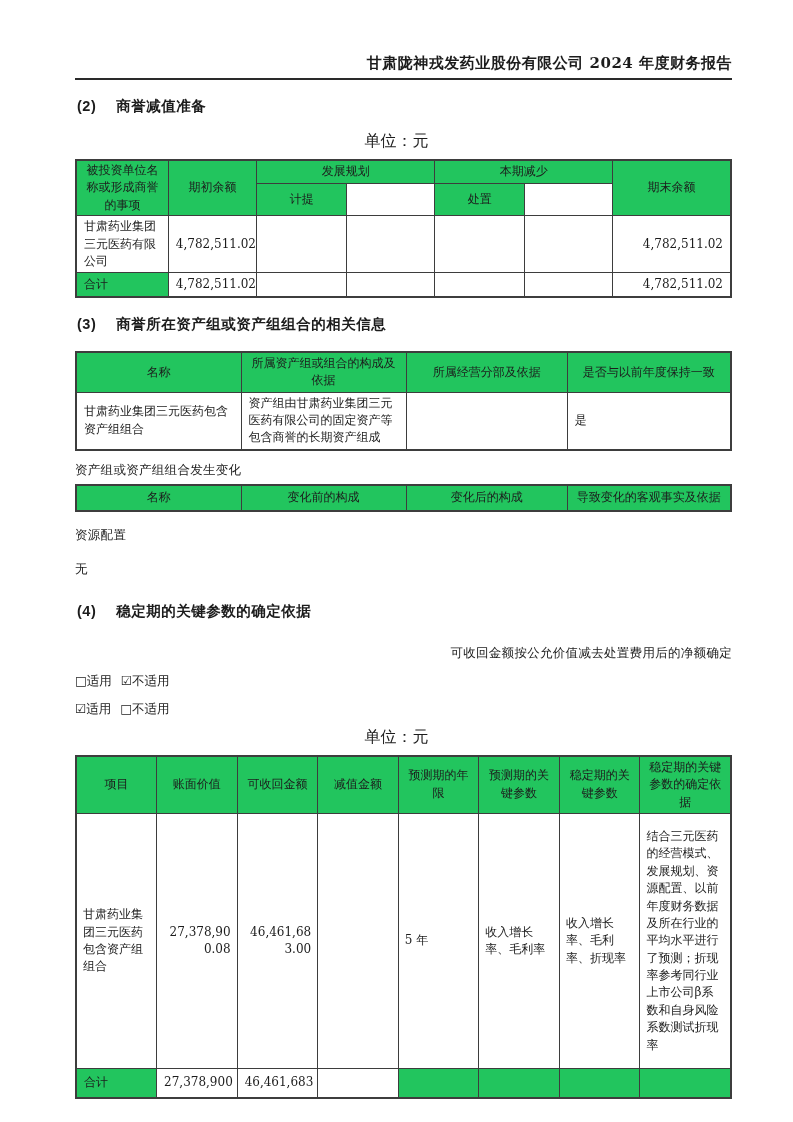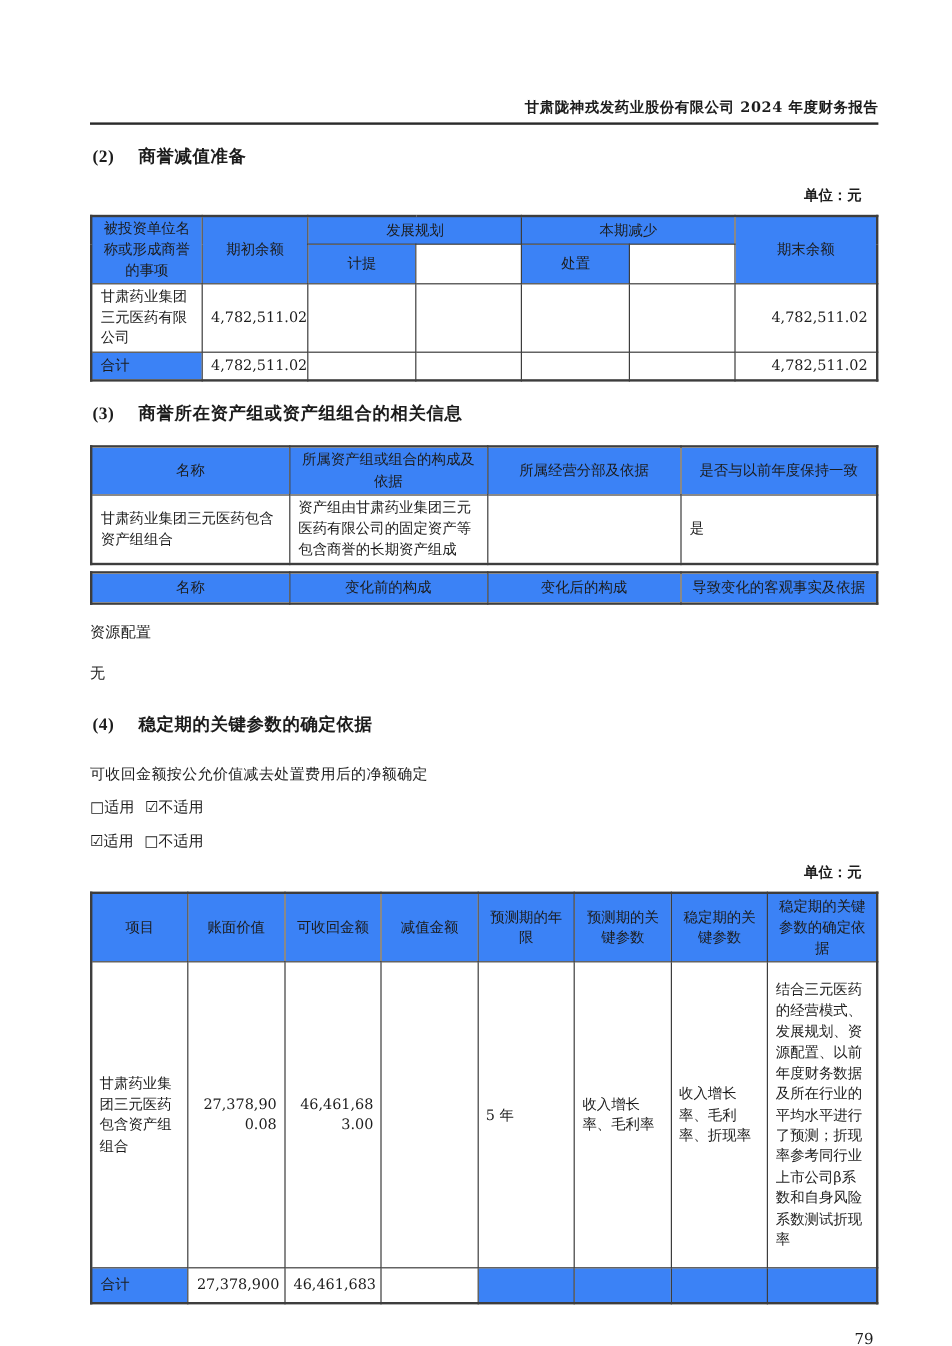--- a/index.html
+++ b/index.html
@@ -8,62 +8,60 @@
     position: relative;
     width: 793px; height: 1122px;
     background: #ffffff;
     font-family: "DejaVu Serif", "Liberation Serif", serif;
     color: #1c1c1c;
     padding: 54px 61px 0 75px;
     overflow: hidden;
   }
   .running-header {
     text-align: right;
-    font-size: 12px;
+    font-size: 15px;
     font-weight: bold;
     letter-spacing: 0.5px;
     line-height: 1.2;
-    margin-top: 28px;
   }
   .header-rule {
     border: none;
     border-top: 2px solid #2a2a2a;
     margin: 6px 0 0 0;
   }
   .sec-heading {
-    font-family: Liberation Serif, serif;
+    font-family: Liberation Sans, sans-serif;
     font-weight: bold;
     font-size: 14.5px;
     margin: 17px 0 0 2px;
     letter-spacing: 0.5px;
   }
   .sec-heading .sec-num { margin-right: 20px; }
   .unit-label {
-    text-align: right;
-    font-size: 12px;
+    text-align: center;
+    font-size: 16px;
     margin-top: 15px;
     padding-right: 14px;
-    font-weight: bold;
   }
   .body-line { font-size: 12.5px; letter-spacing: 0.3px; }
   table.tbl {
     border-collapse: collapse;
     width: 100%;
     table-layout: fixed;
     border: 2px solid #3d3d3d;
     font-size: 12px;
   }
   table.tbl td {
     border: 1px solid #3d3d3d;
     padding: 2px 7px;
     line-height: 1.45;
     vertical-align: middle;
     overflow: hidden;
   }
-  td.hd { background: #3b82f6; text-align: center; }
+  td.hd { background: #22c55e; text-align: center; }
   td.tl { text-align: left; }
   td.tr { text-align: right; }
   td.nowrap { white-space: nowrap; padding-left: 3px; padding-right: 4px; }
   td.wrapnum { overflow-wrap: anywhere; text-align: right; }
   
   .t1 { margin-top: 7px; }
   .t1 tr.r-h1 td { height: 21px; padding-top: 1px; padding-bottom: 1px; }
   .t1 tr.r-h2 td { height: 29px; }
   .t1 tr.r-data td { height: 52px; }
   .t1 tr.r-total td { height: 24px; }
@@ -76,21 +74,21 @@
   .t3 tr td { height: 26px; }
   
   .t4 { margin-top: 7px; font-size: 12.5px; }
   .t4 td { line-height: 1.32; }
   .t4 tr.r-h td { height: 54px; padding: 2px 4px; }
   .t4 tr.r-data td { padding: 14px 6px; vertical-align: middle; }
   .t4 tr.r-total td { height: 29px; }
   .mt-note { margin-top: 11px; }
   .mt-other { margin-top: 15px; }
   .mt-none { margin-top: 17px; }
-  .sec4-line1 { margin-top: 24px; }
+  .sec4-line1 { margin-top: 24px; text-align: right; }
   .check-line { margin-top: 11px; font-size: 12.5px; }
   .check-line .chk { margin-right: 9px; }
   .page-number {
     text-align: right;
     font-size: 12.5px;
     margin-top: 21px;
     padding-right: 4px;
   }
 </style>
 </head>
@@ -172,20 +170,21 @@
     </tr>
     <tr class="r-data">
       <td class="tl">甘肃药业集团三元医药包含资产组组合</td>
       <td class="tl">资产组由甘肃药业集团三元医药有限公司的固定资产等包含商誉的长期资产组成</td>
       <td></td>
       <td class="tl">是</td>
     </tr>
   </tbody>
     </table>
 
+  <div class="body-line mt-note">资产组或资产组组合发生变化</div>
 
   <table class="tbl t3">
     <colgroup>
       <col style="width:25.2%">
         <col style="width:25.2%">
         <col style="width:24.6%">
         <col style="width:25%">
     </colgroup>
     <tbody>
         <tr>

